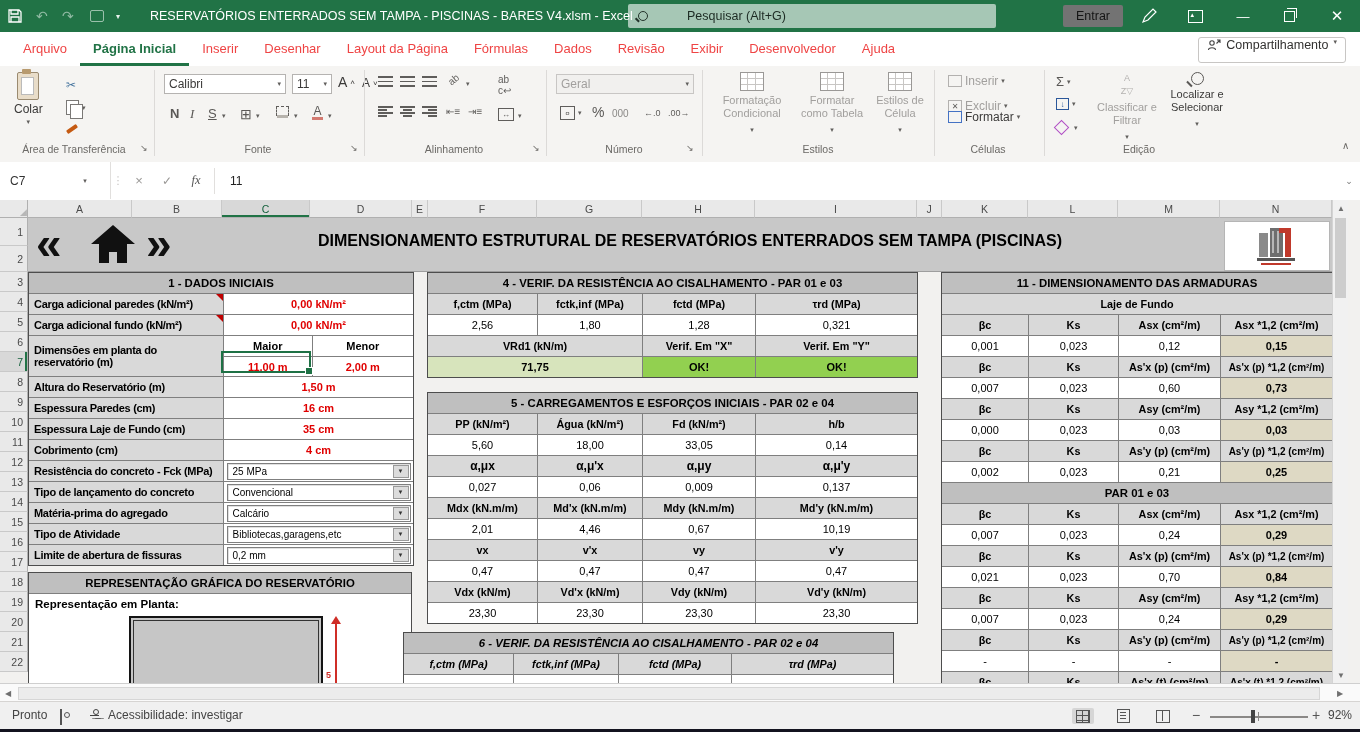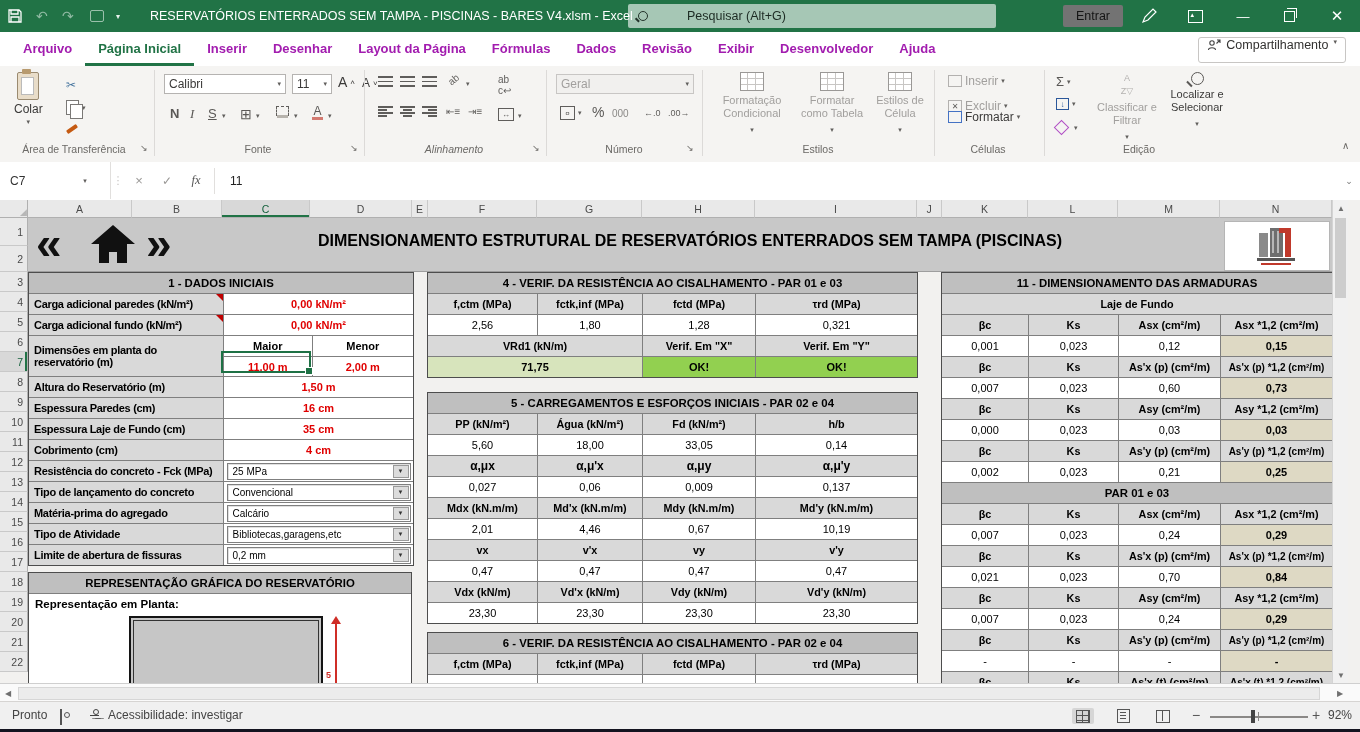--- a/index.html
+++ b/index.html
@@ -14,21 +14,21 @@
   .mag{width:8px;height:8px;border:1.6px solid #24342b;border-radius:50%;position:relative;margin-right:8px;}
   .mag::after{content:"";position:absolute;left:-4px;top:7px;width:5px;height:1.6px;background:#24342b;transform:rotate(45deg);}
   .entrar{position:absolute;left:1063px;top:5px;width:60px;height:22px;background:#737373;color:#151515;font-size:12.5px;display:flex;align-items:center;justify-content:center;border-radius:2px;}
   .winbtn{position:absolute;top:0;width:34px;height:32px;display:flex;align-items:center;justify-content:center;color:#fff;font-size:13px;}
   .restore{width:9px;height:9px;border:1.3px solid #fff;position:relative;}
   .restore::before{content:"";position:absolute;left:2px;top:-4px;width:9px;height:9px;border:1.3px solid #fff;border-bottom:none;border-left:none;}
   .ribbonopt{width:13px;height:11px;border:1.3px solid #fff;position:relative;}
   .ribbonopt::after{content:"▴";position:absolute;left:2px;top:0px;font-size:7px;color:#fff;}
   
   .mbar{position:absolute;left:0;top:32px;width:1360px;height:34px;background:#fff;}
-  .mtab{float:left;height:34px;line-height:34px;padding:0 13px;font-size:13px;color:#a21caf;cursor:default;white-space:nowrap;font-weight:bold;}
+  .mtab{float:left;height:34px;line-height:34px;padding:0 13px;font-size:13px;color:#ef4444;cursor:default;white-space:nowrap;}
   .mtab.active{color:#217346;font-weight:bold;box-shadow:inset 0 -3px 0 #217346;}
   .share{position:absolute;right:14px;top:5px;height:24px;border:1px solid #c8c6c4;border-radius:3px;display:flex;align-items:flex-start;padding:0 8px;font-size:12.5px;color:#323130;background:#fff;}
   
   .ribbon{position:absolute;left:0;top:66px;width:1360px;height:96px;background:#f5f4f2;border-bottom:1px solid #dddbd9;font-size:12px;color:#3b3a39;}
   .gsep{position:absolute;top:4px;height:86px;width:1px;background:#dcdad8;}
   .glabel{position:absolute;top:77px;font-size:10.5px;color:#6b6966;text-align:center;}
   .glaunch{position:absolute;top:77px;font-size:9px;color:#6b6966;}
   .rbtn{position:absolute;display:flex;align-items:center;gap:3px;color:#3b3a39;font-size:12px;white-space:nowrap;}
   .rdis{color:#a19f9d;}
   .car{font-size:7px;color:#605e5c;}
@@ -280,21 +280,21 @@
         <i></i>
       </span>
     </div>
   <div class="rbtn" style="left:446px;top:40px;font-size:10px;color:#5f5d5b;">⇤≡</div>
   <div class="rbtn" style="left:468px;top:40px;font-size:10px;color:#5f5d5b;">⇥≡</div>
   <div class="rbtn" style="left:498px;top:8px;font-size:10px;color:#5f5d5b;">ab<br>c↩</div>
   <div class="rbtn" style="left:498px;top:42px;">
       <span class="boxic" style="width:14px;height:11px;">↔</span>
     </div>
   <div class="rbtn car" style="left:518px;top:46px;">▾</div>
-  <div class="glabel" style="left:368px;width:172px;font-style:italic;">Alinhamento</div>
+  <div class="glabel" style="left:368px;width:172px;">Alinhamento</div>
   <div class="glaunch" style="left:532px;">↘</div>
   <div class="gsep" style="left:546px;"></div>
 
   <div class="combo gray" style="left:556px;top:8px;width:138px;">
       <span>Geral</span>
       <span class="car">▾</span>
     </div>
   <div class="rbtn" style="left:560px;top:40px;">
       <span class="boxic" style="width:13px;height:12px;">¤</span>
       <span class="car">▾</span>
@@ -646,21 +646,21 @@
         <div class="c hd wI">Vd'y (kN/m)</div>
       </div>
     <div class="r">
         <div class="c wF">23,30</div>
         <div class="c wG">23,30</div>
         <div class="c wH">23,30</div>
         <div class="c wI">23,30</div>
       </div>
   </div>
 
-  <div class="tbl" style="left:427px;top:432px;width:489px;height:51px;border-bottom:none;">
+  <div class="tbl" style="left:403px;top:432px;width:489px;height:51px;border-bottom:none;font-style:italic;">
     <div class="r">
         <div class="c sec" style="width:489px">6 - VERIF. DA RESISTÊNCIA AO CISALHAMENTO - PAR 02 e 04</div>
       </div>
     <div class="r">
         <div class="c hd wF">f,ctm (MPa)</div>
         <div class="c hd wG">fctk,inf (MPa)</div>
         <div class="c hd wH">fctd (MPa)</div>
         <div class="c hd wI">τrd (MPa)</div>
       </div>
     <div class="r sliver">

